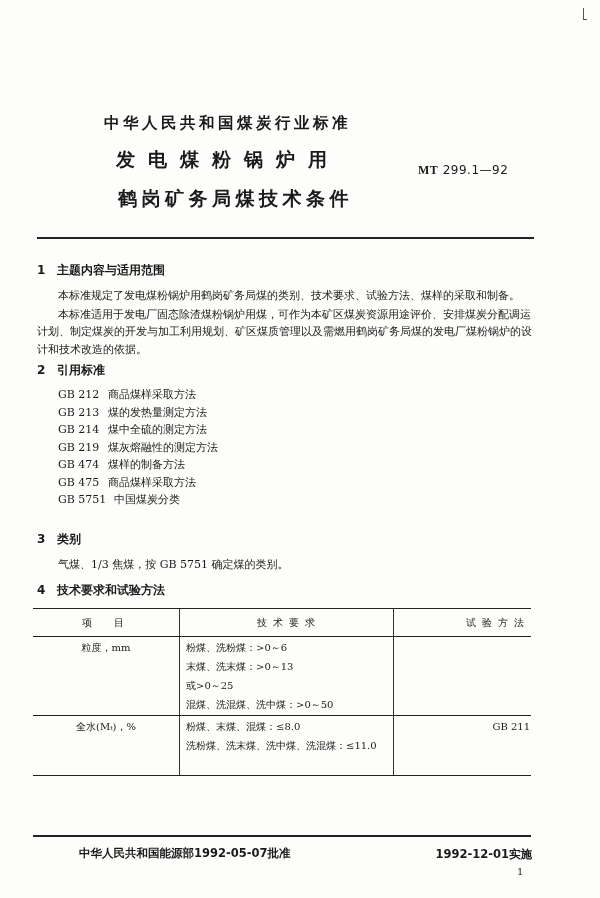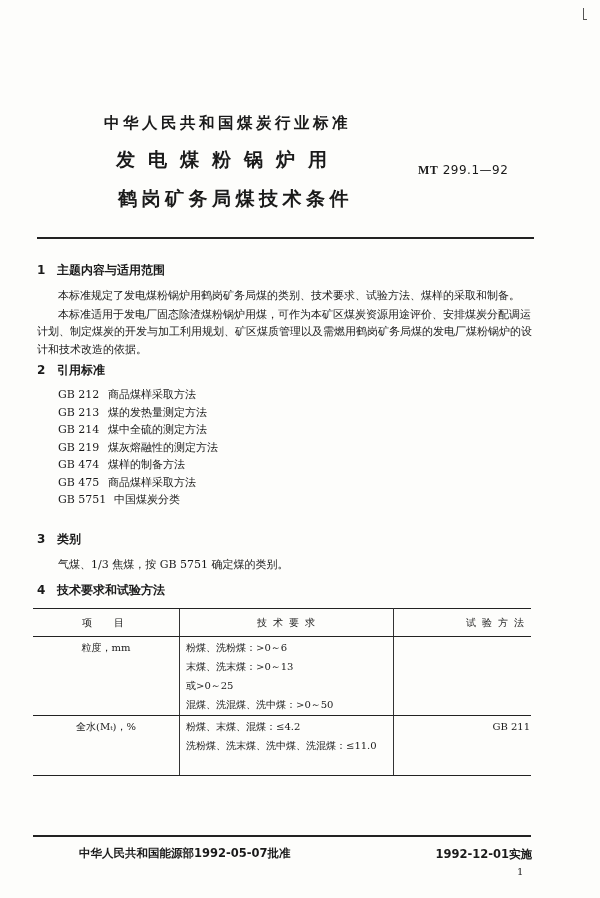--- a/index.html
+++ b/index.html
@@ -91,21 +91,21 @@
         <div>粉煤、洗粉煤：&gt;0～6</div>
         <div>末煤、洗末煤：&gt;0～13</div>
         <div>或&gt;0～25</div>
         <div>混煤、洗混煤、洗中煤：&gt;0～50</div>
       </td>
       <td class="c3"></td>
     </tr>
     <tr style="height:60px;">
       <td class="c1">全水(Mₜ)，%</td>
       <td class="c2">
-        <div>粉煤、末煤、混煤：≤4.2</div>
+        <div>粉煤、末煤、混煤：≤8.0</div>
         <div>洗粉煤、洗末煤、洗中煤、洗混煤：≤11.0</div>
       </td>
       <td class="c3">GB 211</td>
     </tr>
   </tbody>
 </table>
 
 <div class="abs rule-foot"></div>
 <div class="abs foot-left sans">中华人民共和国能源部1992-05-07批准</div>
 <div class="abs foot-right sans">1992-12-01实施</div>

